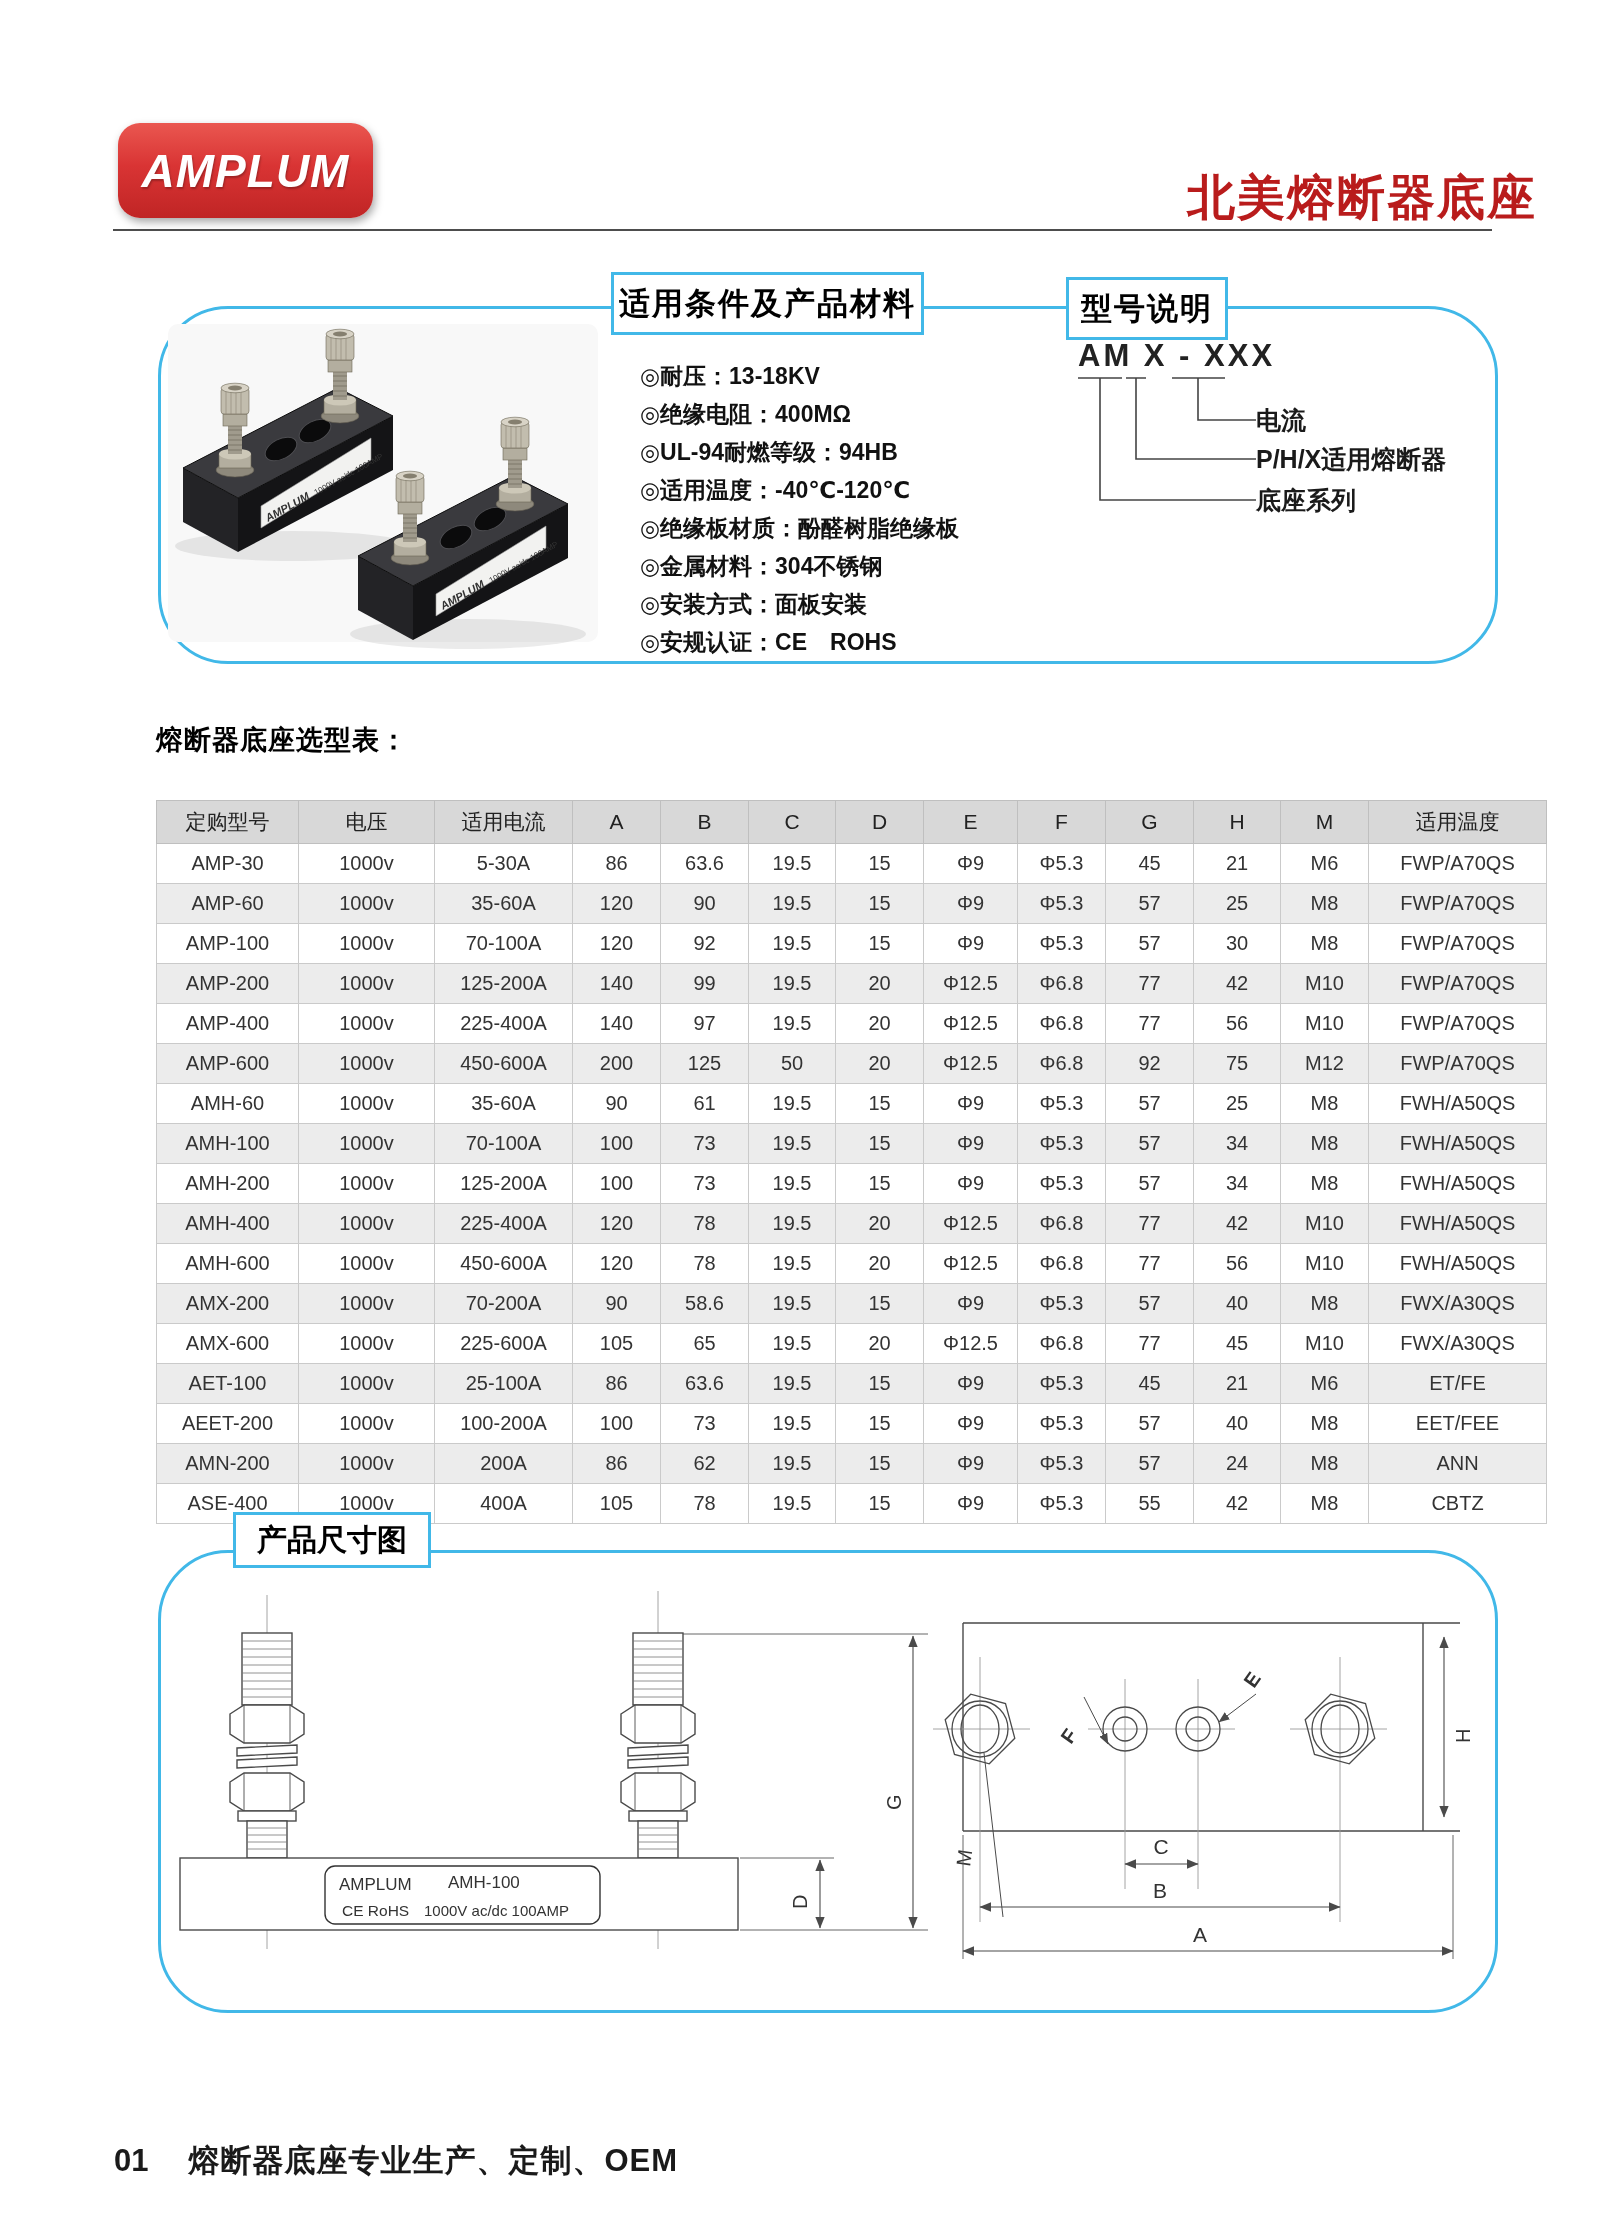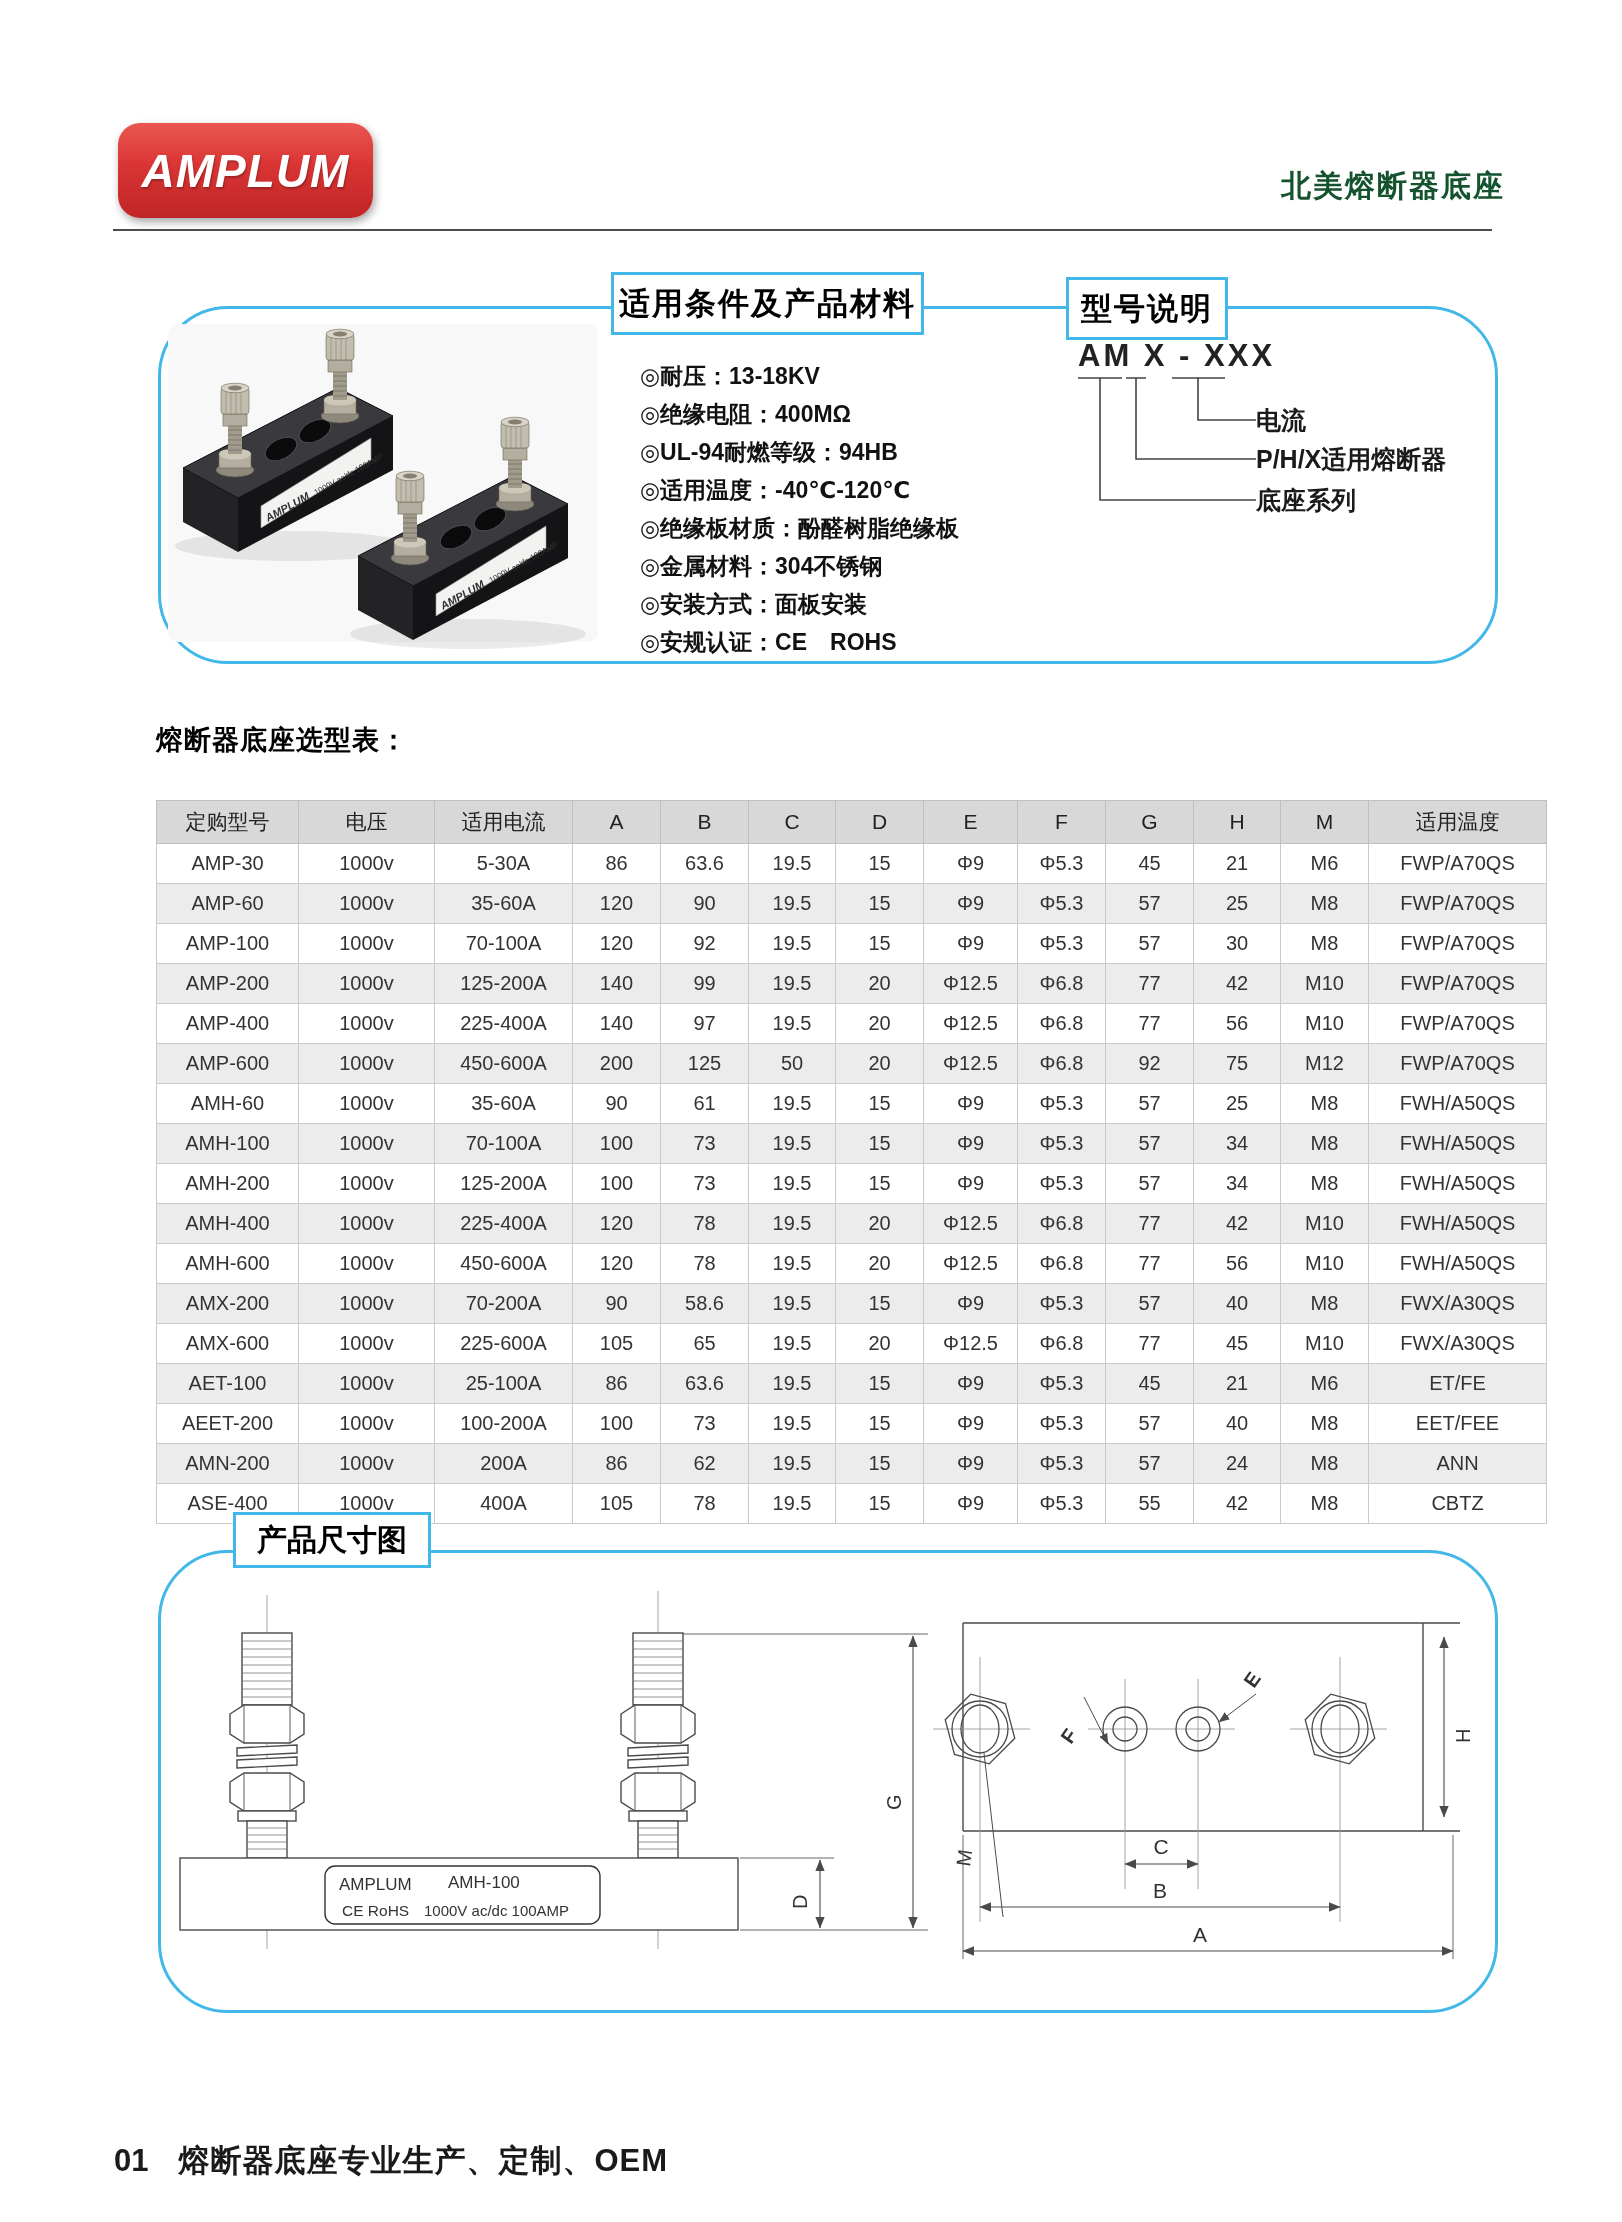--- a/index.html
+++ b/index.html
@@ -14,22 +14,22 @@
     left:118px;top:123px;width:255px;height:95px;border-radius:22px;
     background:linear-gradient(180deg,#ea5750 0%,#d93434 45%,#c02525 100%);
     box-shadow:2px 4px 8px rgba(0,0,0,.35);
     display:flex;align-items:center;justify-content:center;
   }
   .logo span{
     color:#fff;font-size:46px;font-weight:bold;font-style:italic;letter-spacing:1px;
     text-shadow:1px 2px 2px rgba(0,0,0,.25);
   }
   .page-title{
-    left:1102px;top:166px;width:403px;text-align:right;
-    font-size:30px;font-weight:bold;color:#14532d;letter-spacing:2px;
+    left:1134px;top:166px;width:403px;text-align:right;
+    font-size:48px;font-weight:bold;color:#b91c1c;letter-spacing:2px;
   }
   .header-rule{left:113px;top:229px;width:1379px;height:2px;background:#4d4d4d;}
 
   
   .round-box{
     border:3px solid #41b8e8;border-radius:70px;background:transparent;
   }
   .tag{
     background:#fff;border:3px solid #41b8e8;color:#000;
     display:flex;align-items:center;justify-content:center;
@@ -60,21 +60,21 @@
     background:#fff;
   }
   table.sel tr.alt td{background:#ececec;}
 
   
   .dim-tag{left:233px;top:1512px;width:192px;height:50px;font-size:30px;}
   .svgwrap{overflow:visible;}
   svg text{font-family:"Liberation Sans","DejaVu Sans",sans-serif;fill:#333;}
 
   
-  .footer{left:114px;top:2140px;display:flex;gap:30px;align-items:baseline;}
+  .footer{left:114px;top:2140px;display:flex;gap:40px;align-items:baseline;}
   .footer .no{font-size:31px;font-weight:bold;color:#1a1a1a;}
   .footer .tg{font-size:31px;font-weight:bold;color:#1a1a1a;letter-spacing:1px;}
 </style>
 </head>
 <body>
 
 <div class="page">
 
   <div class="abs logo">
     <span>AMPLUM</span>

